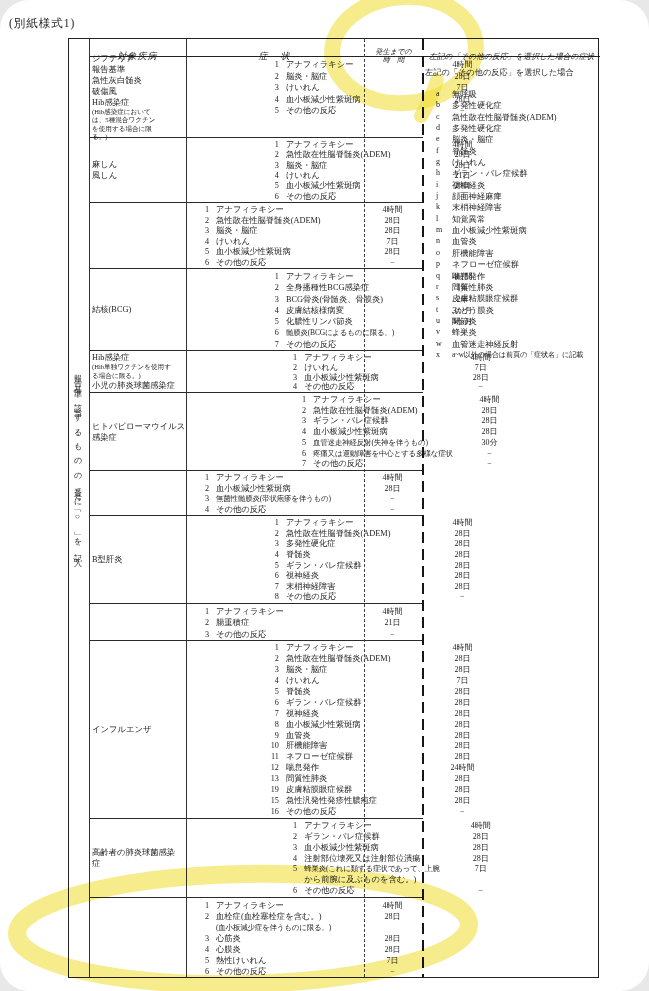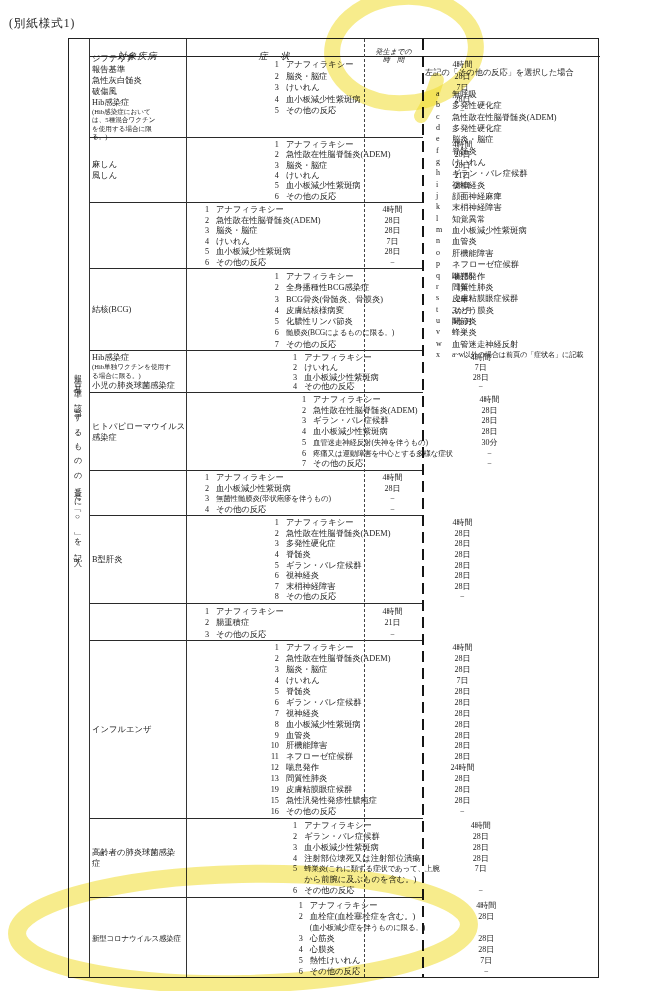--- a/index.html
+++ b/index.html
@@ -1,19 +1,20 @@
 <!DOCTYPE html>
 <html><head>
 <meta charset="utf-8">
 <style>
   html,body{margin:0;padding:0;background:#e8e8e8;}
   .page{
     position:relative;width:649px;height:991px;background:#ffffff;
     font-family:"Liberation Serif","DejaVu Serif",serif;color:#1c1c1c;
     overflow:hidden;
+    border-radius:29px;
   }
   .doc-title{position:absolute;left:9px;top:16px;font-size:11.5px;letter-spacing:1px;}
   .sheet{position:absolute;left:68px;top:38px;width:531px;height:940px;border:1.6px solid #222;box-sizing:border-box;}
   .vline{position:absolute;top:0;bottom:0;width:0;border-left:1px solid #333;}
   .vline.dash{border-left:1px dashed #444;}
   .vline.bolddash{border-left:none;width:2.4px;background:repeating-linear-gradient(to bottom,#151515 0px,#151515 11px,transparent 11px,transparent 17px);}
   .narrow-col{position:absolute;left:0;top:0;width:20px;height:100%;}
   .vlabel{position:absolute;left:2px;top:328px;writing-mode:vertical-rl;font-size:8px;letter-spacing:5.5px;white-space:nowrap;color:#222;}
   .header-row{position:absolute;left:20px;top:0;width:511px;height:18px;border-bottom:1px solid #222;box-sizing:border-box;}
   .hcell{position:absolute;top:8px;height:18px;display:flex;align-items:center;justify-content:center;text-align:center;font-style:italic;}
@@ -56,20 +57,21 @@
       <div class="vlabel">報告基準(該当するものの番号に「○」を記入)</div>
     </div>
 
     <div class="header-row">
       <div class="hcell h-disease">対象疾病</div>
       <div class="hcell h-symptom">症　状</div>
       <div class="hcell h-time">
         <span>発生までの</span>
         <span>時　間</span>
       </div>
+      <div class="hcell h-other">左記の「その他の反応」を選択した場合の症状</div>
     </div>
 
     <div class="blocks">
         <div class="block" style="height: 81px;">
           <div class="cell-disease">
             <div class="dline">ジフテリア</div>
             <div class="dline">報告基準</div>
             <div class="dline">急性灰白髄炎</div>
             <div class="dline">破傷風</div>
             <div class="dline">Hib感染症</div>
@@ -501,23 +503,20 @@
               <span class="sym">から前腕に及ぶものを含む。)</span>
             </div>
             <div class="srow" style="height: 10.8571px; line-height: 10.8571px;">
               <span class="no">6</span>
               <span class="sym">その他の反応</span>
               <span class="time">−</span>
             </div>
           </div>
         </div>
         <div class="block" style="height: 80px;">
-          <div class="cell-disease">
-            <div class="dline tight">新型コロナウイルス感染症</div>
-          </div>
           <div class="cell-symptoms">
             <div class="srow" style="height: 11px; line-height: 11px;">
               <span class="no">1</span>
               <span class="sym">アナフィラキシー</span>
               <span class="time">4時間</span>
             </div>
             <div class="srow" style="height: 11px; line-height: 11px;">
               <span class="no">2</span>
               <span class="sym">血栓症(血栓塞栓症を含む。)</span>
               <span class="time">28日</span>

